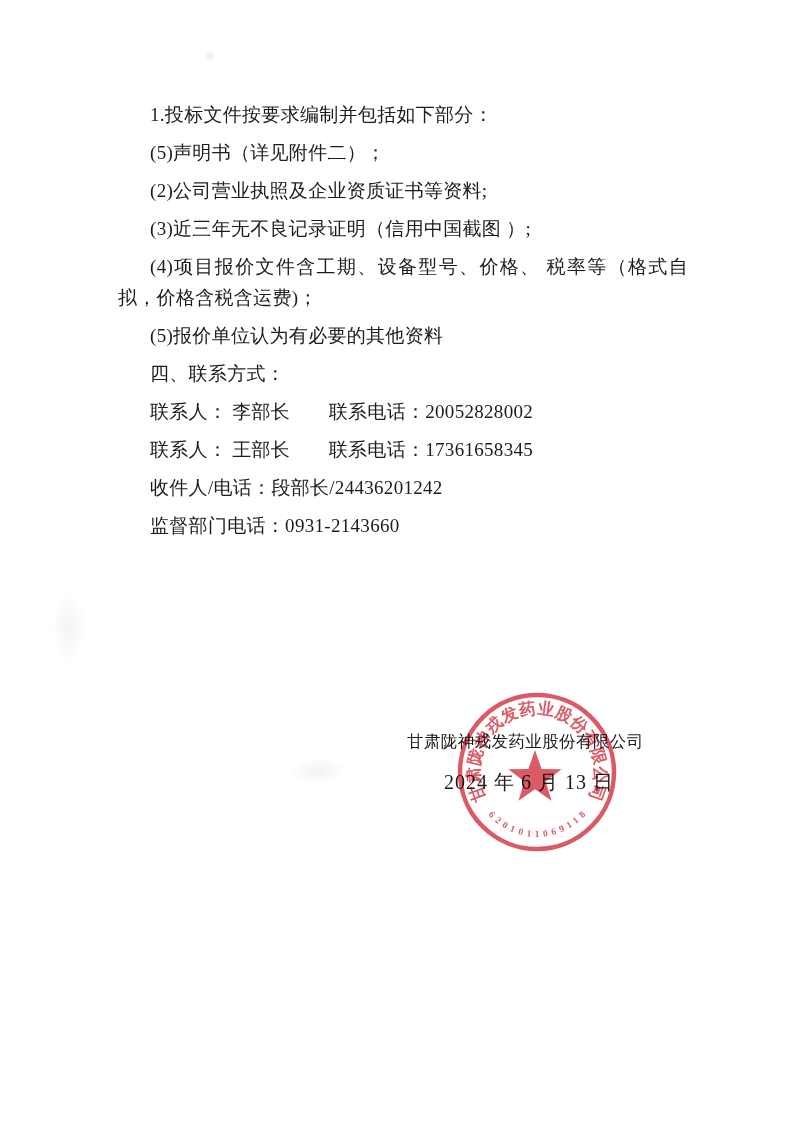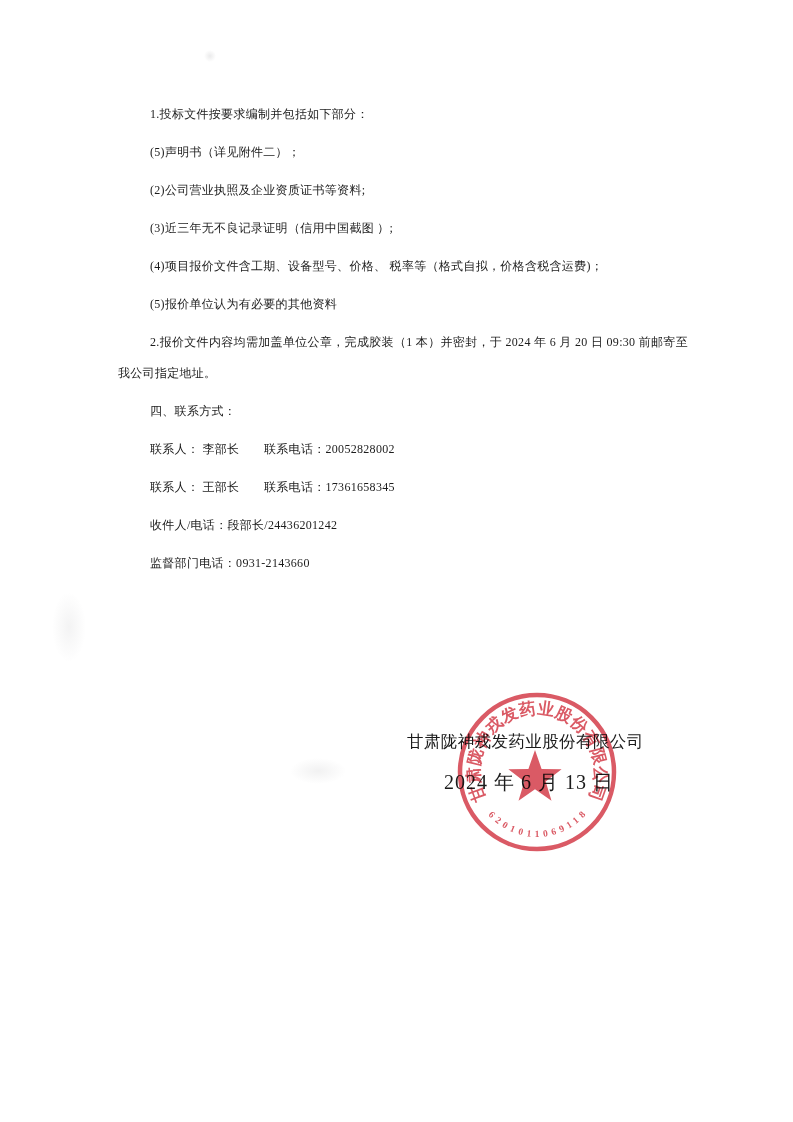--- a/index.html
+++ b/index.html
@@ -17,21 +17,21 @@
     color: #1c1c1c;
   }
   .body-text {
     position: absolute;
     left: 118px;
     top: 99px;
     width: 570px;
   }
   .para {
     margin: 0 0 7px 0;
-    font-size: 12px;
+    font-size: 19px;
     line-height: 31px;
     letter-spacing: 0.3px;
     text-align: justify;
   }
   .para.indent { text-indent: 32px; }
   .para.bold { font-weight: normal; }
   .stamp-wrap {
     position: absolute;
     left: 400px;
     top: 680px;
@@ -91,21 +91,20 @@
 
 <div class="page">
 
   <div class="body-text">
     <p class="para indent">1.投标文件按要求编制并包括如下部分：</p>
     <p class="para indent">(5)声明书（详见附件二）；</p>
     <p class="para indent">(2)公司营业执照及企业资质证书等资料;</p>
     <p class="para indent">(3)近三年无不良记录证明（信用中国截图 ）;</p>
     <p class="para indent">(4)项目报价文件含工期、设备型号、价格、 税率等（格式自拟，价格含税含运费)；</p>
     <p class="para indent">(5)报价单位认为有必要的其他资料</p>
-    <p class="para indent">2.报价文件内容均需加盖单位公章，完成胶装（1 本）并密封，于 2024 年 6 月 20 日 09:30 前邮寄至我公司指定地址。</p>
     <p class="para indent bold">四、联系方式：</p>
     <p class="para indent">联系人： 李部长　　联系电话：20052828002</p>
     <p class="para indent">联系人： 王部长　　联系电话：17361658345</p>
     <p class="para indent">收件人/电话：段部长/24436201242</p>
     <p class="para indent">监督部门电话：0931-2143660</p>
   </div>
 
   <div class="stamp-wrap">
 
     <div class="overlay-line overlay-company">甘肃陇神戎发药业股份有限公司</div>

